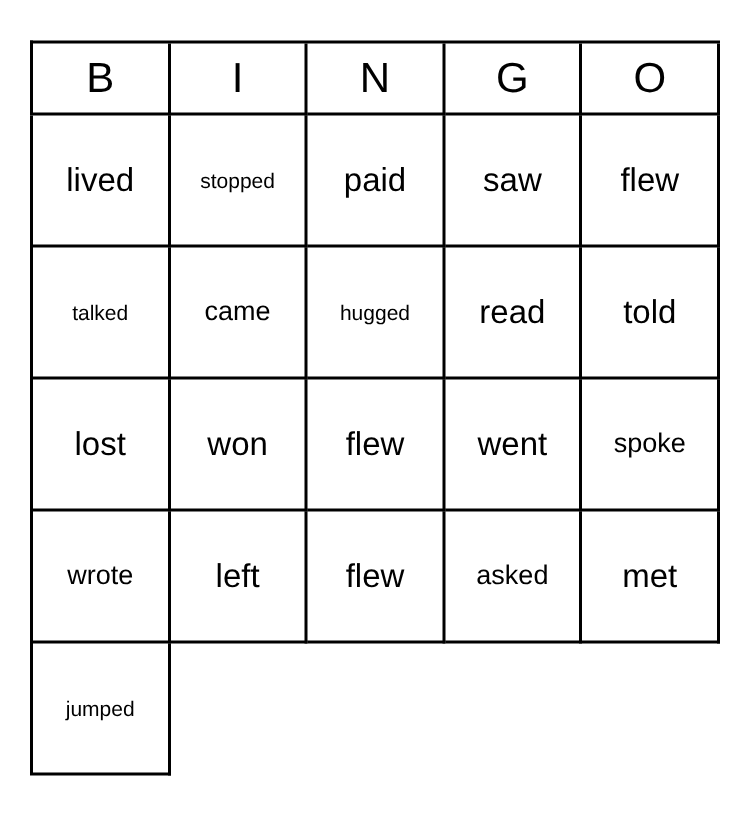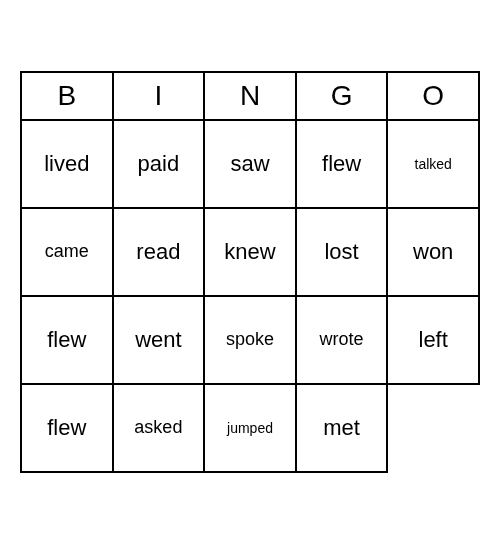--- a/index.html
+++ b/index.html
@@ -94,39 +94,45 @@
       </div>
       <div class="bingo-header-cell">
         <span>O</span>
       </div>
     </div>
   <div class="bingo-grid">
   <div class="bingo-cell">
         <span class="cell-large">lived</span>
       </div>
       <div class="bingo-cell">
+        <span class="cell-small">stopped</span>
+      </div>
+      <div class="bingo-cell">
         <span class="cell-large">paid</span>
       </div>
       <div class="bingo-cell">
         <span class="cell-large">saw</span>
       </div>
       <div class="bingo-cell">
         <span class="cell-large">flew</span>
       </div>
       <div class="bingo-cell">
         <span class="cell-small">talked</span>
       </div>
       <div class="bingo-cell">
         <span class="cell-medium">came</span>
       </div>
       <div class="bingo-cell">
+        <span class="cell-small">hugged</span>
+      </div>
+      <div class="bingo-cell">
         <span class="cell-large">read</span>
       </div>
       <div class="bingo-cell">
-        <span class="cell-large">knew</span>
+        <span class="cell-large">told</span>
       </div>
       <div class="bingo-cell">
         <span class="cell-large">lost</span>
       </div>
       <div class="bingo-cell">
         <span class="cell-large">won</span>
       </div>
       <div class="bingo-cell">
         <span class="cell-large">flew</span>
       </div>
@@ -142,19 +148,19 @@
       <div class="bingo-cell">
         <span class="cell-large">left</span>
       </div>
       <div class="bingo-cell">
         <span class="cell-large">flew</span>
       </div>
       <div class="bingo-cell">
         <span class="cell-medium">asked</span>
       </div>
       <div class="bingo-cell">
-        <span class="cell-small">jumped</span>
+        <span class="cell-large">met</span>
       </div>
       <div class="bingo-cell">
-        <span class="cell-large">met</span>
+        <span class="cell-small">jumped</span>
       </div>
     </div>
 </div>
 
 </body></html>

